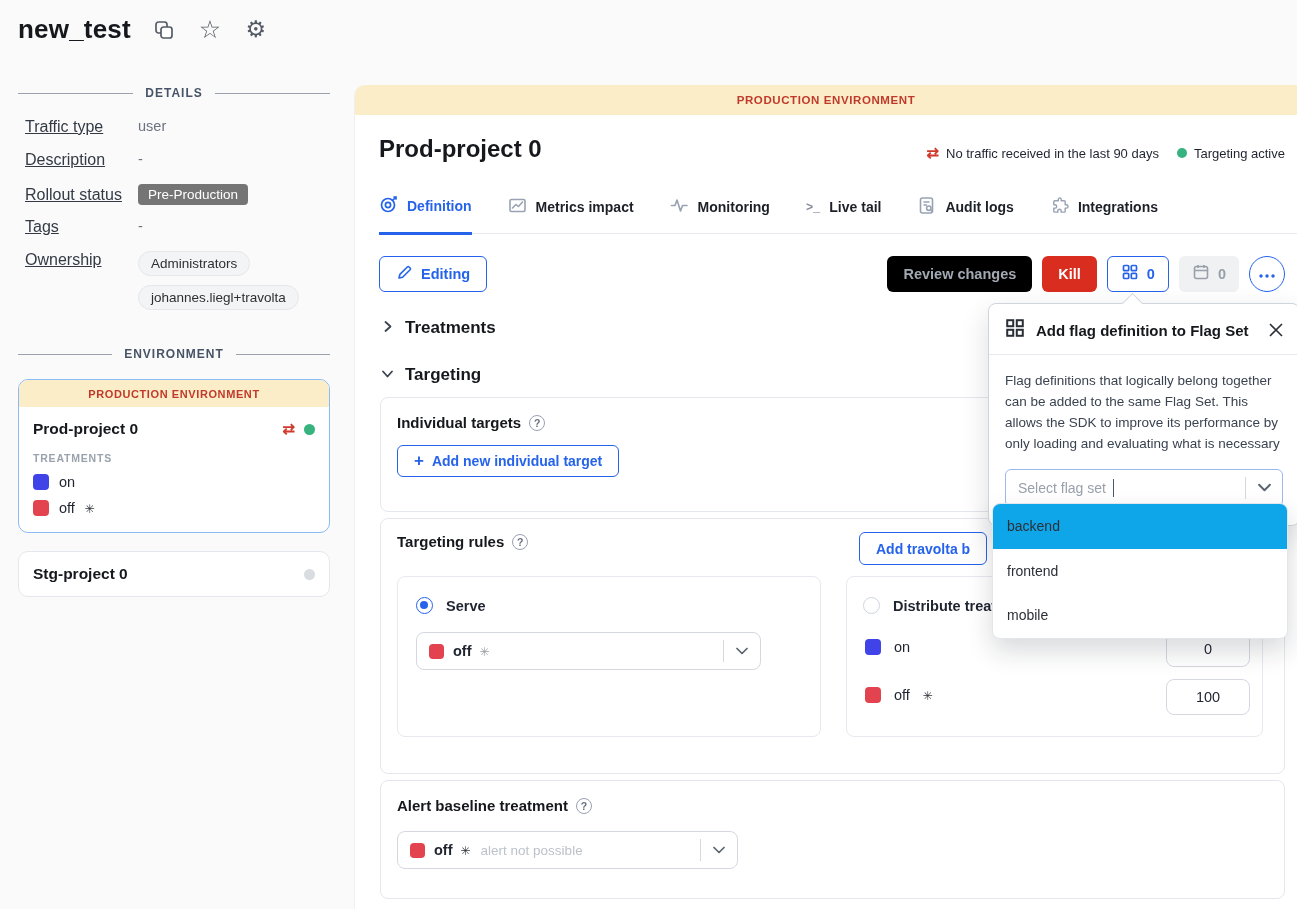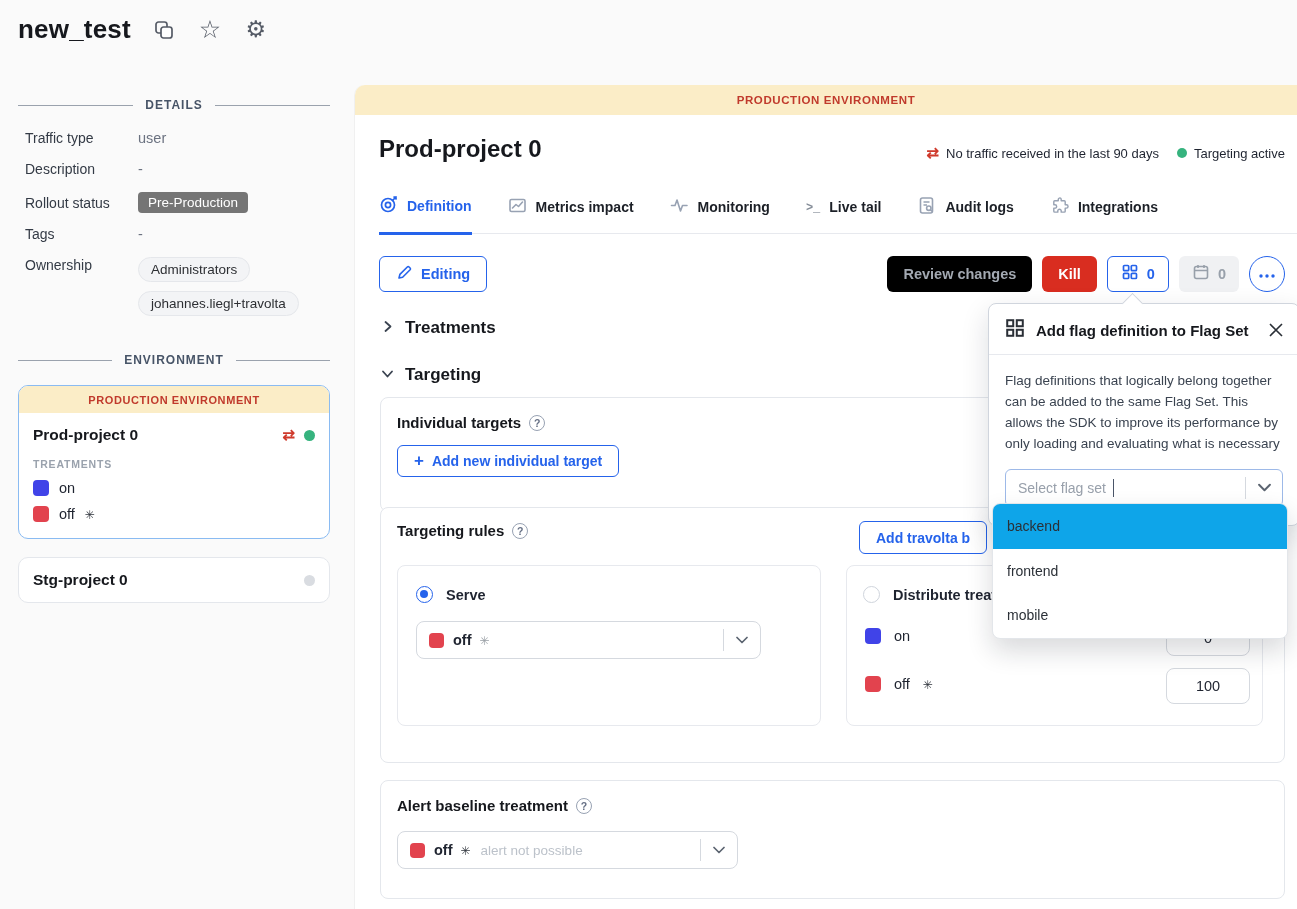--- a/index.html
+++ b/index.html
@@ -7,26 +7,26 @@
   body { font-family:"Liberation Sans", sans-serif; background:#fafafa; color:#16181d; position:relative; }
 
   
   .app-header { position:absolute; left:18px; top:14px; display:flex; align-items:center; gap:20px; }
   .app-title { font-size:26px; font-weight:700; letter-spacing:.2px; }
   .hicon { display:inline-flex; align-items:center; justify-content:center; width:26px; height:26px; color:#4b5563; cursor:pointer; }
   .gear-glyph::before { content:"⚙"; font-size:23px; color:#555b66; }
   .star-glyph::before { content:"☆"; font-size:25px; color:#555b66; }
 
   
-  .sidebar { position:absolute; left:18px; top:80px; width:312px;margin-top:12px; }
+  .sidebar { position:absolute; left:18px; top:80px; width:312px; }
   .divider-row { display:flex; align-items:center; gap:12px; margin:6px 0 18px; }
   .divider-row .line { flex:1; height:1px; background:#9aa2ad; }
   .divider-row .dlabel { font-size:12px; font-weight:700; letter-spacing:1px; color:#475467; }
   .detail-row { display:flex; margin:0 0 15px 7px; align-items:flex-start; }
-  .detail-label { width:113px; font-size:14px; color:#333a45; }
+  .detail-label { width:113px; font-size:16px; color:#333a45;text-decoration:underline; }
   .detail-value { font-size:14.5px; color:#6b7280; }
   .badge-rollout { background:#757575; color:#fff; font-size:13.5px; padding:3px 10px; border-radius:4px; display:inline-block; }
   .pill { background:#f3f4f6; border:1px solid #e5e7eb; color:#2d2f33; font-size:13.5px; padding:4px 12px; border-radius:999px; display:inline-block; margin-bottom:9px; }
 
   .env-card { border:1px solid #8abbf2; border-radius:10px; background:#fff; overflow:hidden; margin-top:7px; cursor:pointer; }
   .env-card-banner { height:27px; background:#fbedc7; color:#c03a2c; font-size:11px; font-weight:700; letter-spacing:.6px; display:flex; align-items:center; justify-content:center; }
   .env-card-body { padding:13px 14px 16px; }
   .env-name-row { display:flex; align-items:center; }
   .env-name { font-size:15.5px; font-weight:700; flex:1; }
   .swap-glyph::before { content:"⇄"; color:#cf3a2c; font-weight:700; font-size:15px; }
@@ -332,21 +332,21 @@
     <div class="card-title-row">
       <span class="card-title">Individual targets</span>
       <span class="qmark"></span>
     </div>
     <div class="btn btn-outline" style="position:absolute; left:16px; top:47px; height:32px; font-size:14px;">
       <span class="plus" style="color:#2563eb;"></span>
       <span>Add new individual target</span>
     </div>
   </div>
 
-  <div class="card" style="top:422px; height:256px;">
+  <div class="card" style="top:433px; height:256px;">
     <div class="card-title-row" style="top:14px;">
       <span class="card-title">Targeting rules</span>
       <span class="qmark"></span>
     </div>
     <div class="btn btn-outline" style="position:absolute; left:478px; top:13px; height:33px; font-size:14px;">
       <span>Add travolta b</span>
     </div>
 
     <div class="subcard" style="left:16px; top:57px; width:424px; height:161px;">
       <div class="radio-row">

